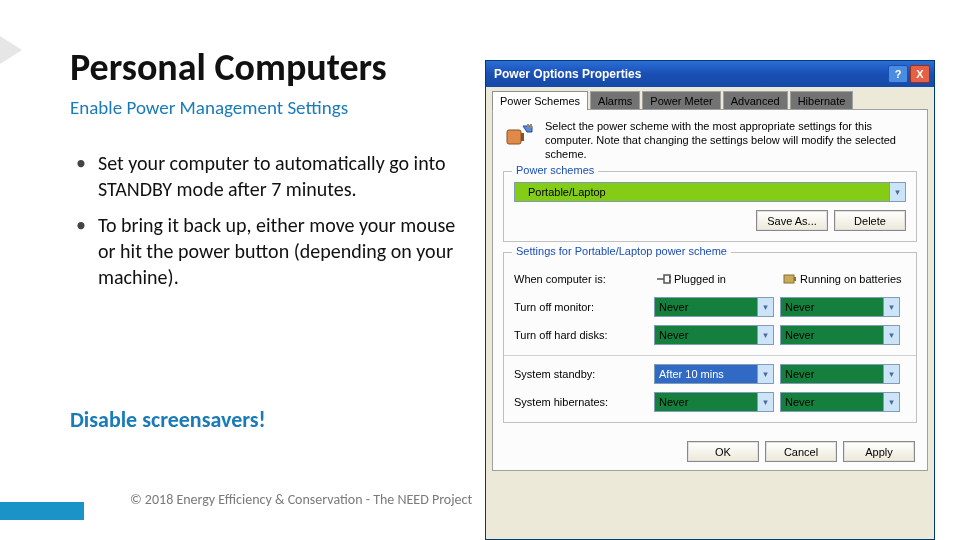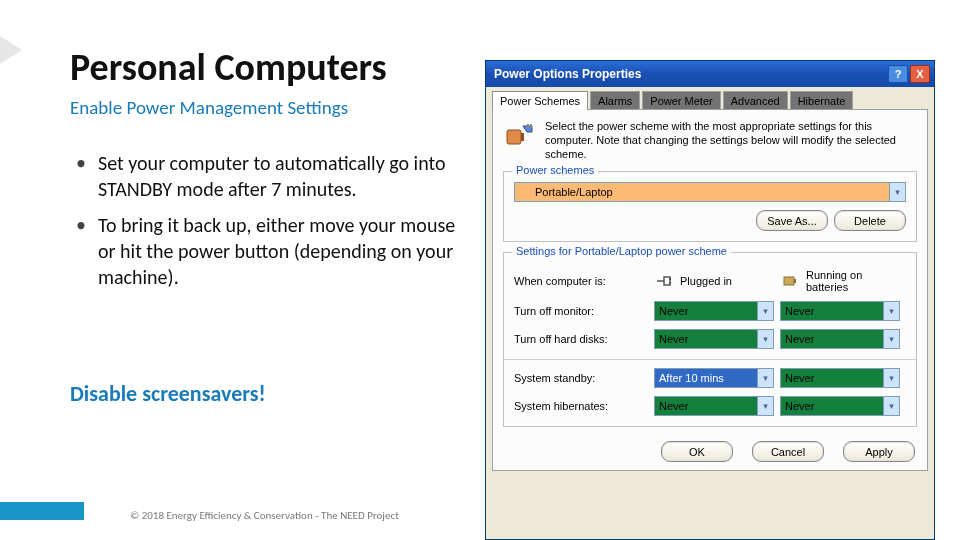--- a/index.html
+++ b/index.html
@@ -5,55 +5,55 @@
   * { box-sizing: border-box; margin: 0; padding: 0; }
   html, body { width: 960px; height: 540px; font-family: "Segoe UI", Calibri, Arial, sans-serif; background: #fff; overflow: hidden; }
   .slide { width: 960px; height: 540px; position: relative; }
   .accent-tri { position: absolute; left: 0; top: 36px; width: 0; height: 0; border-top: 14px solid transparent; border-bottom: 14px solid transparent; border-left: 22px solid #e6e6e6; }
   .title { position: absolute; left: 70px; top: 44px; font-size: 38px; font-weight: 700; color: #111; }
   .subtitle { position: absolute; left: 70px; top: 96px; font-size: 19px; color: #1a7bb9; }
   .bullets { position: absolute; left: 76px; top: 150px; width: 390px; font-size: 20px; color: #111; line-height: 1.3; }
   .bullets li { list-style: none; margin-bottom: 10px; display: flex; }
   .bullets .dot { flex: 0 0 22px; color: #444; }
   .bullets .txt { flex: 1; }
-  .disable { position: absolute; left: 70px; top: 380px; font-size: 22px; font-weight: 700; color: #1a7bb9; }
+  .disable { position: absolute; left: 70px; top: 406px; font-size: 22px; font-weight: 700; color: #1a7bb9; }
   .footer-bar { position: absolute; left: 0; bottom: 20px; width: 84px; height: 18px; background: #1a93c7; }
-  .footer-text { position: absolute; left: 130px; bottom: 18px; font-size: 11px; color: #7a7a7a; }
+  .footer-text { position: absolute; left: 130px; bottom: 32px; font-size: 14px; color: #7a7a7a; }
 
   .dlg { position: absolute; right: 25px; top: 60px; width: 450px; height: 480px; background: #ece9d8; border: 1px solid #003c74; font-family: Tahoma, Arial, sans-serif; font-size: 11px; }
   .dlg-titlebar { height: 26px; background: linear-gradient(to bottom, #2a6ed8 0%, #1a4fb3 50%, #144aa8 100%); color: #fff; display: flex; align-items: center; padding: 0 4px 0 8px; font-weight: bold; font-size: 12px; }
   .dlg-titlebar .t { flex: 1; }
   .tb-btn { width: 20px; height: 18px; margin-left: 2px; background: #e66044; border: 1px solid #9b2f1a; display: flex; align-items: center; justify-content: center; color: #fff; font-weight: bold; border-radius: 2px; font-size: 11px; }
   .tb-help { background: #4a8de0; border-color: #1a4fb3; }
   .tabs { display: flex; gap: 2px; padding: 4px 6px 0 6px; background: #ece9d8; }
   .tab { background: #fcfcfc; border: 1px solid #a0a0a0; border-bottom: none; padding: 3px 7px; font-size: 11px; color: #000; position: relative; }
   .tab.active { background: #fff; border-color: #909090; z-index: 2; }
   .tab.inactive { background: #737373; }
   .tab-body { margin: 0 6px 6px 6px; background: #fcfcfc; border: 1px solid #a0a0a0; height: 362px; position: relative; padding: 10px; margin-top: -1px; }
   .intro { display: flex; gap: 10px; }
   .intro .icon { width: 32px; height: 32px; flex: none; }
   .intro .txt { font-size: 11px; color: #000; line-height: 1.25; }
   .grp { border: 1px solid #c0c0c0; margin-top: 10px; padding: 10px 10px 10px 10px; position: relative; }
   .grp-label { position: absolute; top: -8px; left: 8px; background: #fcfcfc; padding: 0 4px; font-size: 11px; color: #1a4fb3; }
-  .combo { width: 100%; height: 20px; border: 1px solid #7f9db9; background: #fdba74; display: flex; align-items: center; padding: 0 20px; font-size: 11px; position: relative; }
+  .combo { width: 100%; height: 20px; border: 1px solid #7f9db9; background: #84cc16; display: flex; align-items: center; padding: 0 13px; font-size: 11px; position: relative; }
   .combo .arrow, .sel .arrow { position: absolute; right: 0; top: 0; width: 16px; height: 100%; background: #cde3f7; border-left: 1px solid #7f9db9; display: flex; align-items: center; justify-content: center; color: #4a6a9b; font-size: 9px; }
   .btn-row { display: flex; justify-content: flex-end; gap: 6px; margin-top: 8px; }
-  .btn { min-width: 72px; height: 21px; background: linear-gradient(#fff,#ece9d8); border: 1px solid #888; border-radius: 9px; display: flex; align-items: center; justify-content: center; font-size: 11px; padding: 0 10px; box-shadow: 0 0 0 1px #e0e0e0 inset; }
+  .btn { min-width: 72px; height: 21px; background: linear-gradient(#fff,#ece9d8); border: 1px solid #888; border-radius: 0; display: flex; align-items: center; justify-content: center; font-size: 11px; padding: 0 10px; box-shadow: 0 0 0 1px #e0e0e0 inset; }
   .settings-head { display: flex; align-items: center; margin-top: 6px; }
   .settings-head .lbl { flex: 0 0 140px; }
-  .settings-head .col { flex: 1; display: flex; align-items: center; gap: 6px; justify-content: flex-start; font-size: 11px; }
+  .settings-head .col { flex: 1; display: flex; align-items: center; justify-content: flex-start; font-size: 11px; }
   .ico { width: 20px; height: 20px; display: inline-flex; align-items: center; justify-content: center; }
   .row { display: flex; align-items: center; margin-top: 8px; }
   .row .lbl { flex: 0 0 140px; font-size: 11px; }
   .sel { flex: 1; height: 20px; border: 1px solid #7f9db9; background: #15803d; display: flex; align-items: center; padding: 0 4px; font-size: 11px; position: relative; margin-right: 6px; }
   .sel .val { flex: 1; }
   .sel.hi { background: #316ac5; color: #fff; }
   .sel.hi .arrow { background: #cde3f7; color: #4a6a9b; }
   .divider { border-top: 1px solid #d0d0d0; margin: 10px -10px 0 -10px; }
-  .dlg-footer { position: absolute; bottom: 8px; right: 12px; display: flex; gap: 19px; }
+  .dlg-footer { position: absolute; bottom: 8px; right: 12px; display: flex; gap: 6px; }
   svg { display: block; }
 </style>
 </head>
 <body>
 
 <div class="slide">
   <div class="accent-tri"></div>
   <div class="title">Personal Computers</div>
   <div class="subtitle">Enable Power Management Settings</div>
 

